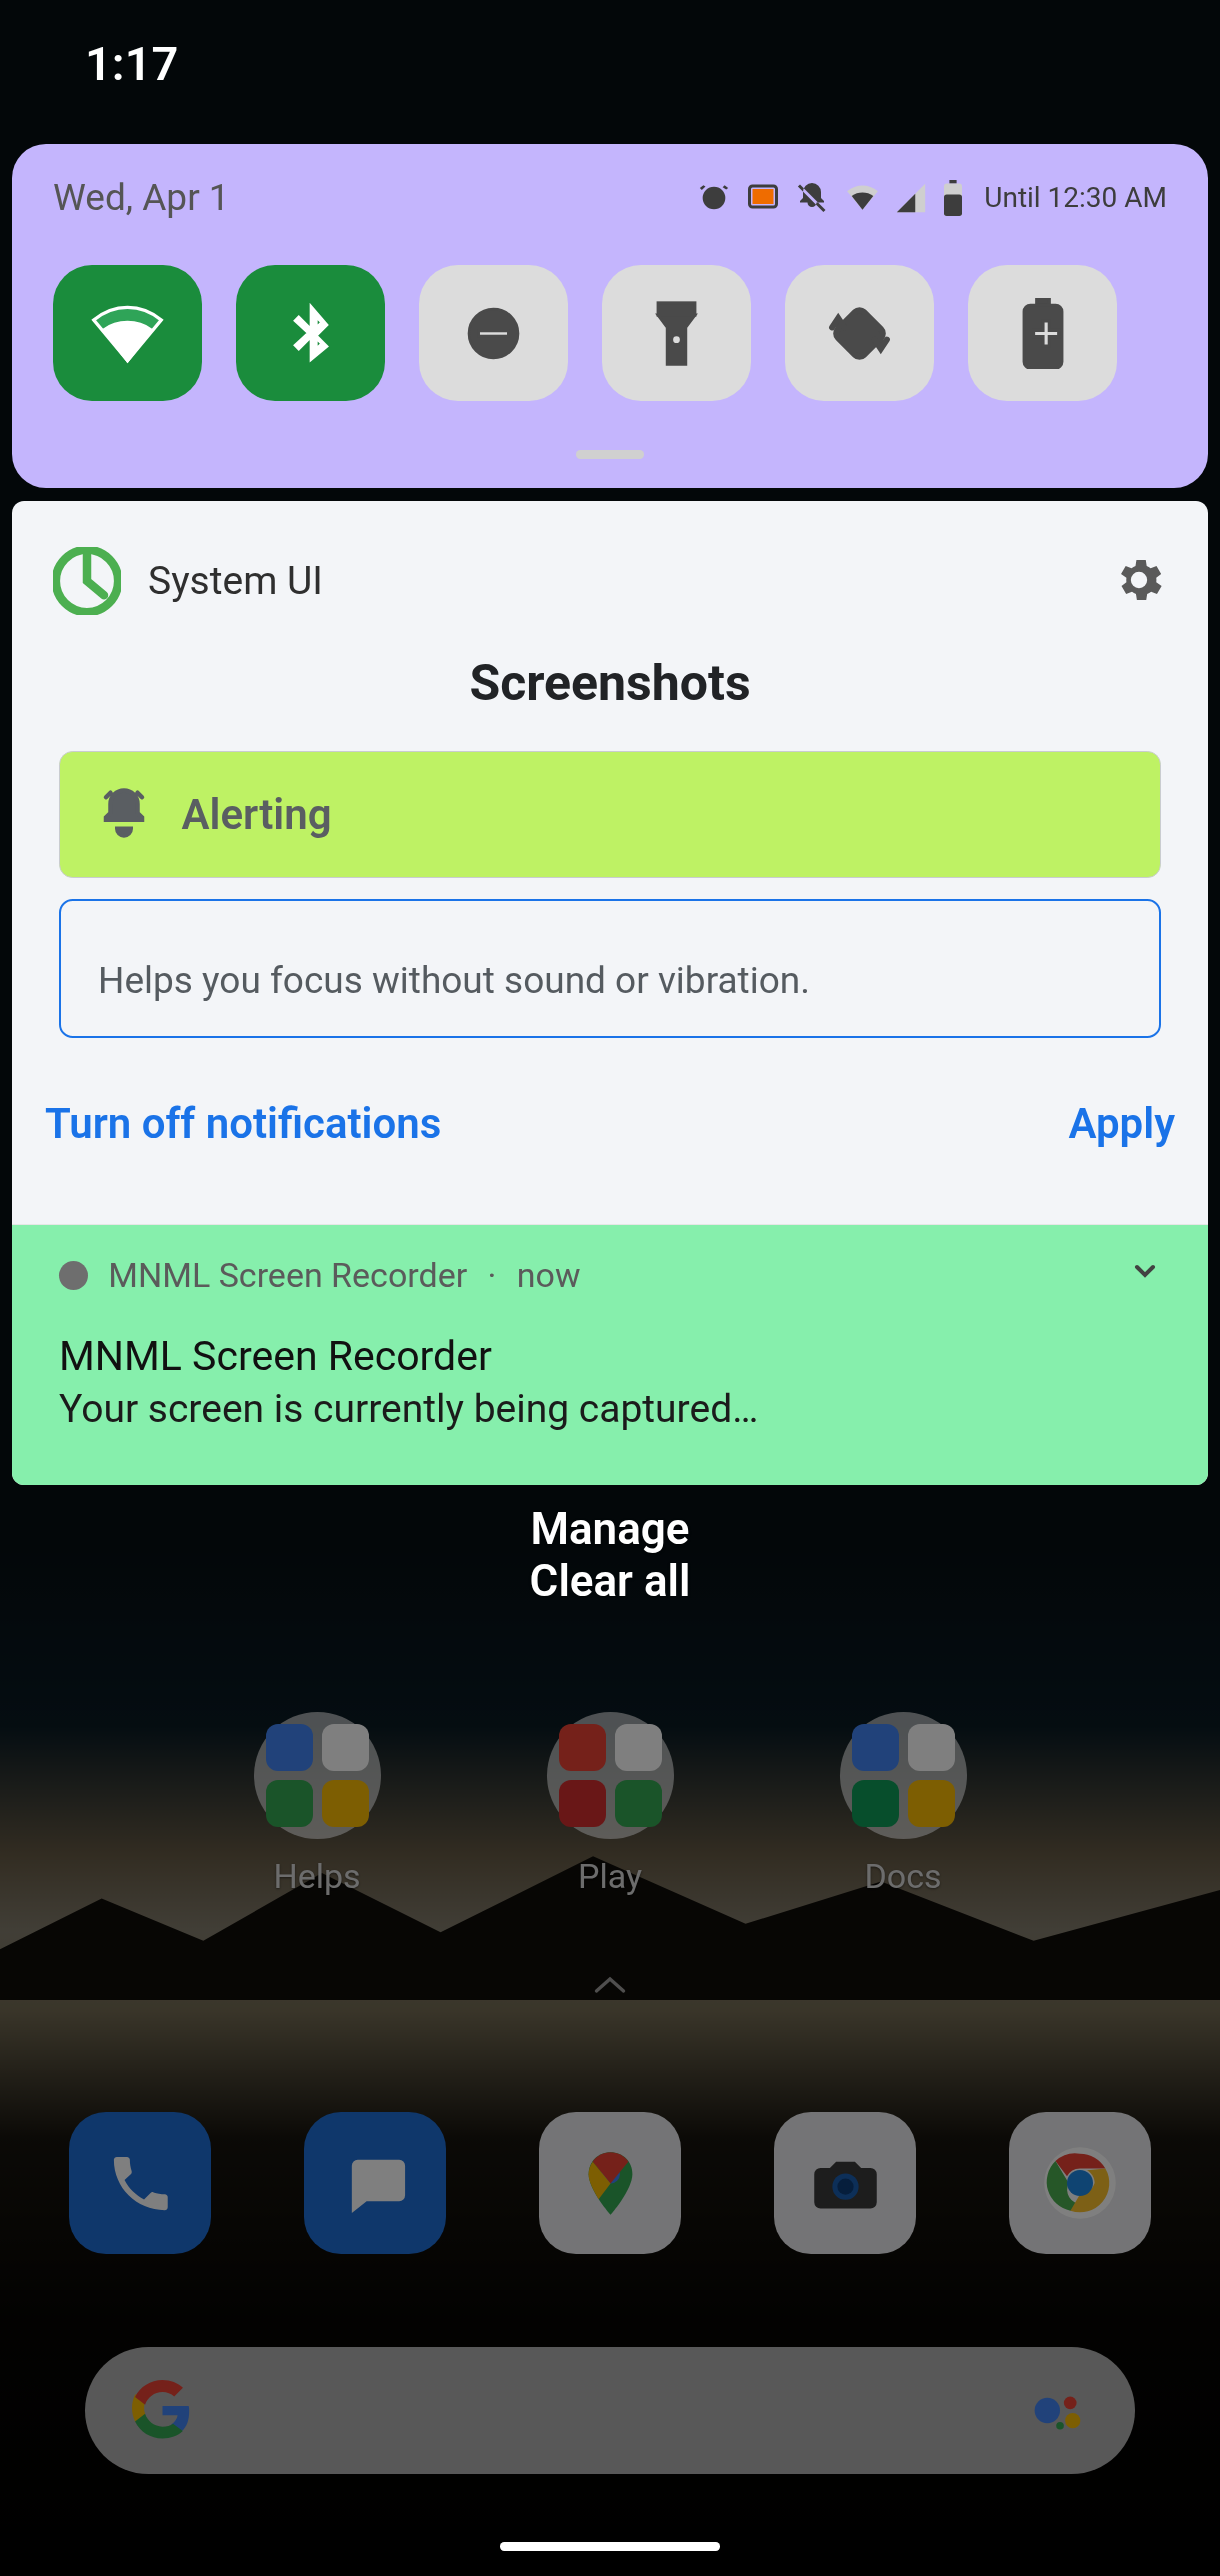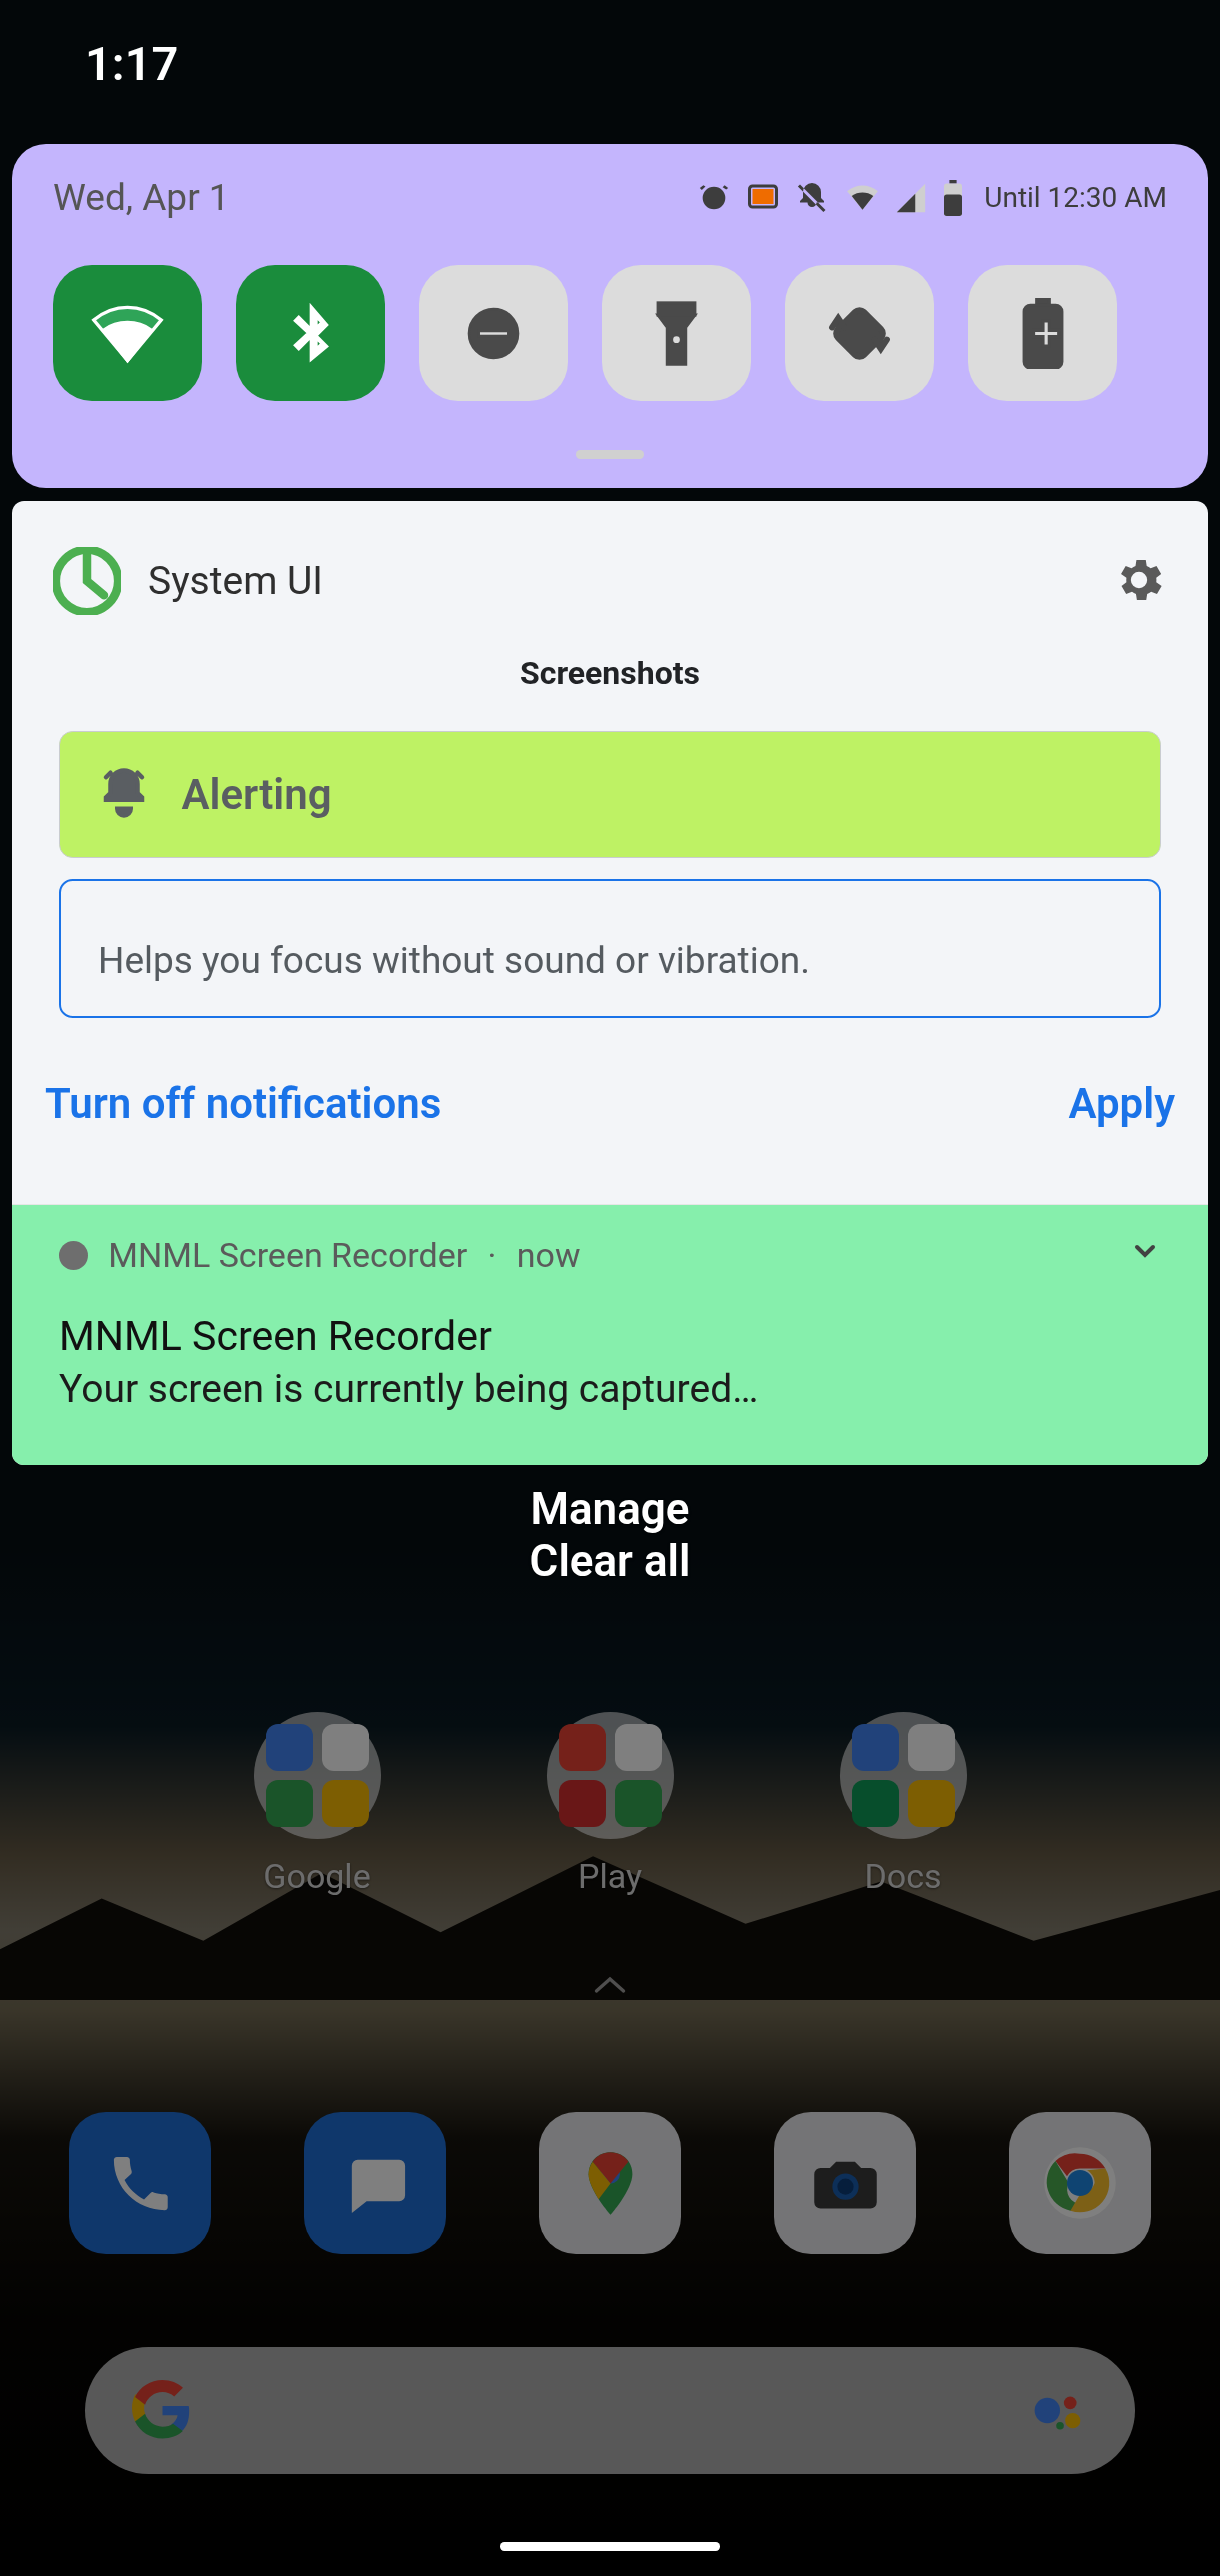--- a/index.html
+++ b/index.html
@@ -54,21 +54,21 @@
   .qs-handle { width:68px; height:8.5px; background:#d0d0d0; border-radius:4.2px; margin:49px auto 0; }
 
   
   .card {
     margin-top:13.6px; background:#f3f5f8; border-radius:12px 12px 12px 12px; overflow:hidden;
   }
   .card-head { display:flex; align-items:center; gap:27px; padding:46px 41px 15.3px; }
   .appicon { width:68px; height:68px; border-radius:34px; display:flex; align-items:center; justify-content:center; }
   .card-app { font-size:39px; color:#2f2f2f; font-weight:400; }
   .gear { margin-left:auto; }
-  .card-title { text-align:center; font-size:32px; font-weight:700; color:#212326; padding:24px 9px 39px; }
+  .card-title { text-align:center; font-size:50px; font-weight:700; color:#212326; padding:24px 9px 39px; }
 
   .option {
     margin: 0 47px 20.3px; border:0.8px solid #c9ccd0; border-radius:13.6px;
     background:#bef264; padding:34px 37px;
   }
   .option .row { display:flex; align-items:center; gap:30.5px; }
   .option .label { font-size:42px; font-weight:600; color:#5a5e62; }
   .option.selected { border:2.5px solid #1a73e8; background:#f3f5f8; }
   .option.selected .label { color:#1a73e8; }
   .option .desc { font-size:37px; color:#555b60; margin-top:24px; }
@@ -132,21 +132,21 @@
 
 <div class="home-content">
   <div class="folders">
     <div class="folder">
       <div class="folder-icon">
         <div class="fi a" style="background:#4285f4"></div>
           <div class="fi b" style="background:#fff"></div>
         <div class="fi c" style="background:#34a853"></div>
           <div class="fi d" style="background:#fbbc05"></div>
       </div>
-      <div class="folder-label">Google</div>
+      <div class="folder-label">Helps</div>
     </div>
     <div class="folder">
       <div class="folder-icon">
         <div class="fi a" style="background:#ea4335"></div>
           <div class="fi b" style="background:#fff"></div>
         <div class="fi c" style="background:#d32f2f"></div>
           <div class="fi d" style="background:#34a853"></div>
       </div>
       <div class="folder-label">Play</div>
     </div>

